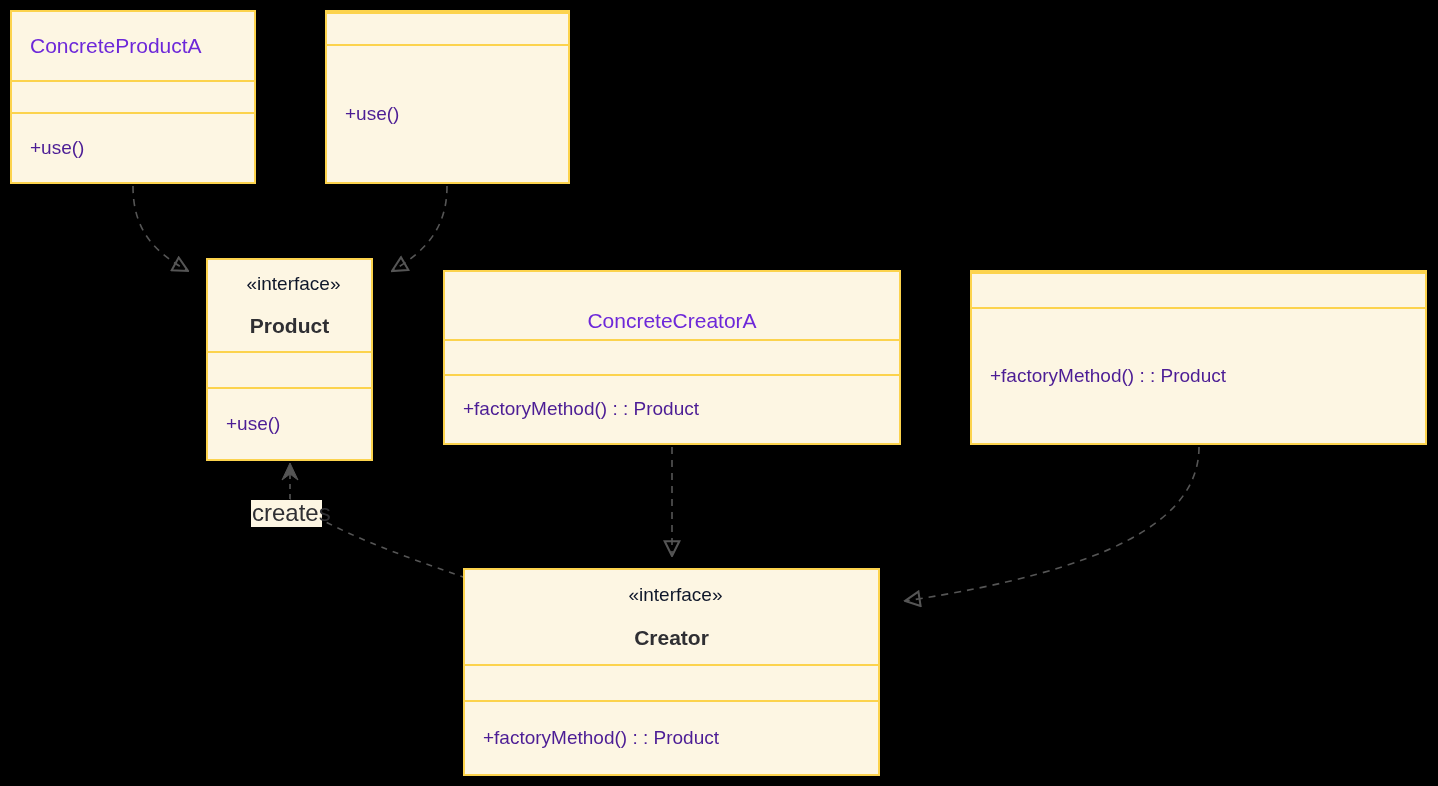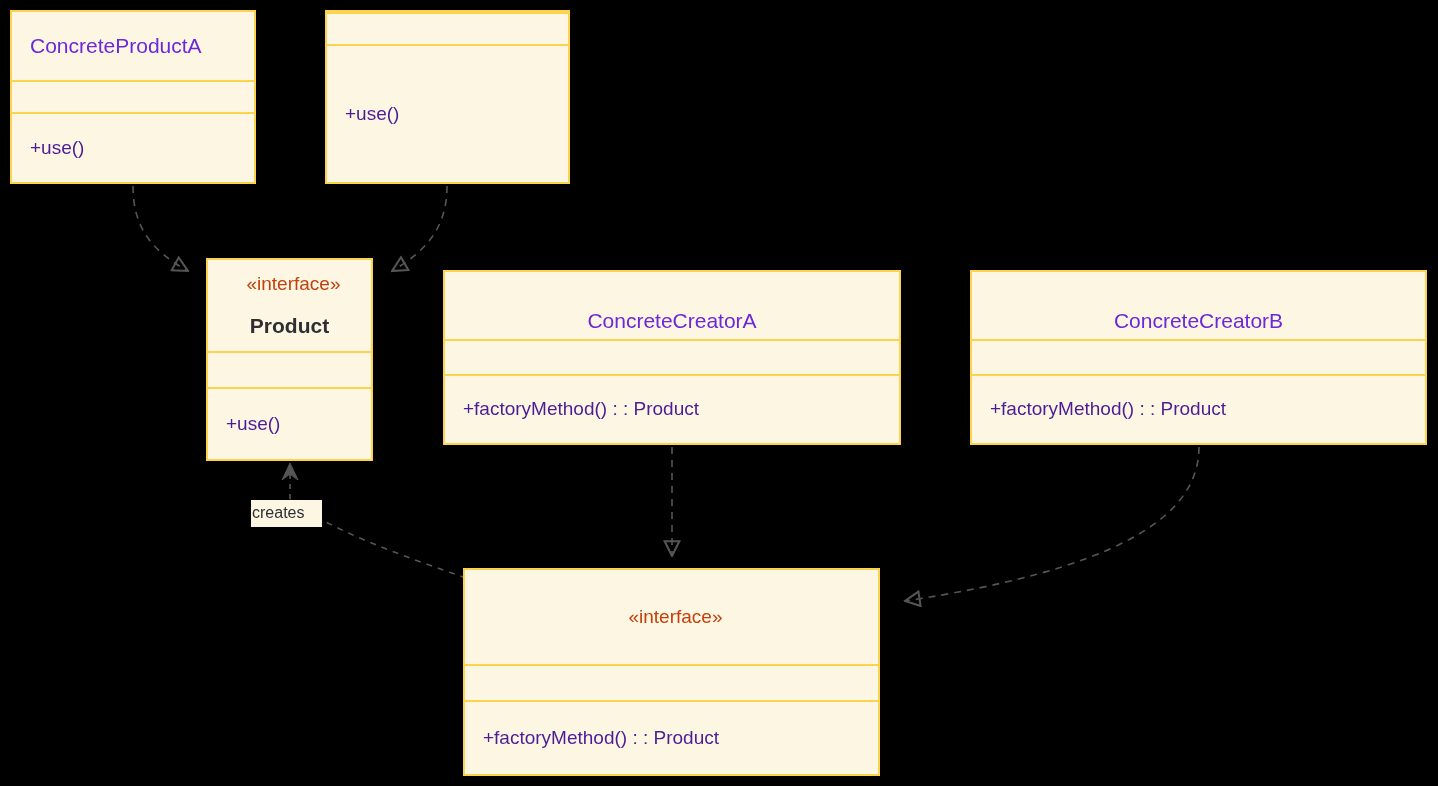--- a/index.html
+++ b/index.html
@@ -55,21 +55,21 @@
   .cls-title.centered {
     text-align: center;
     margin-top: 32px;
   }
   .cls-title.left {
     text-align: left;
     padding-left: 18px;
   }
   .stereotype {
     display: block;
-    color: #c2410c;
+    color: #0f172a;
     font-size: 19px;
     text-align: center;
     line-height: 1.3;
     font-weight: 400;
     padding-left: 8px;
   }
   .iface-name {
     display: block;
     color: #2f2f33;
     font-size: 21px;
@@ -85,21 +85,21 @@
     white-space: nowrap;
     line-height: 1.3;
   }
   .empty-compartment {
     min-height: 30px;
   }
   .edge-label {
     position: absolute;
     background: #FDF6E3;
     color: #2f2f33;
-    font-size: 16px;
+    font-size: 24px;
     line-height: 26px;
     padding: 0 1px;
     white-space: nowrap;
     box-sizing: border-box;
   }
 </style>
 </head>
 <body>
 
 <div id="canvas">
@@ -166,32 +166,30 @@
     <div class="compartment" style="height:67px;">
       <div class="cls-title centered">ConcreteCreatorA</div>
     </div>
     <div class="compartment divided empty-compartment" style="height:35px;"></div>
     <div class="compartment divided" style="flex:1;">
       <div class="member">+factoryMethod() : : Product</div>
     </div>
   </div>
 
   <div class="uml-class" style="left:970px; top:270px; width:457px; height:175px;">
-    <div class="compartment" style="height:67px;">
-      <div class="cls-title centered">ConcreteCreatorB</div>
-    </div>
     <div class="compartment divided empty-compartment" style="height:35px;"></div>
     <div class="compartment divided" style="flex:1;">
       <div class="member">+factoryMethod() : : Product</div>
     </div>
   </div>
 
   <div class="uml-class" style="left:463px; top:568px; width:417px; height:208px;">
     <div class="compartment" style="height:94px;">
       <span class="stereotype">«interface»</span>
+      <span class="iface-name">Creator</span>
     </div>
     <div class="compartment divided empty-compartment" style="height:36px;"></div>
     <div class="compartment divided" style="flex:1;">
       <div class="member">+factoryMethod() : : Product</div>
     </div>
   </div>
 
   <div class="edge-label" style="left:251px; top:500px; width:71px; height:27px;">creates</div>
 
 </div>

